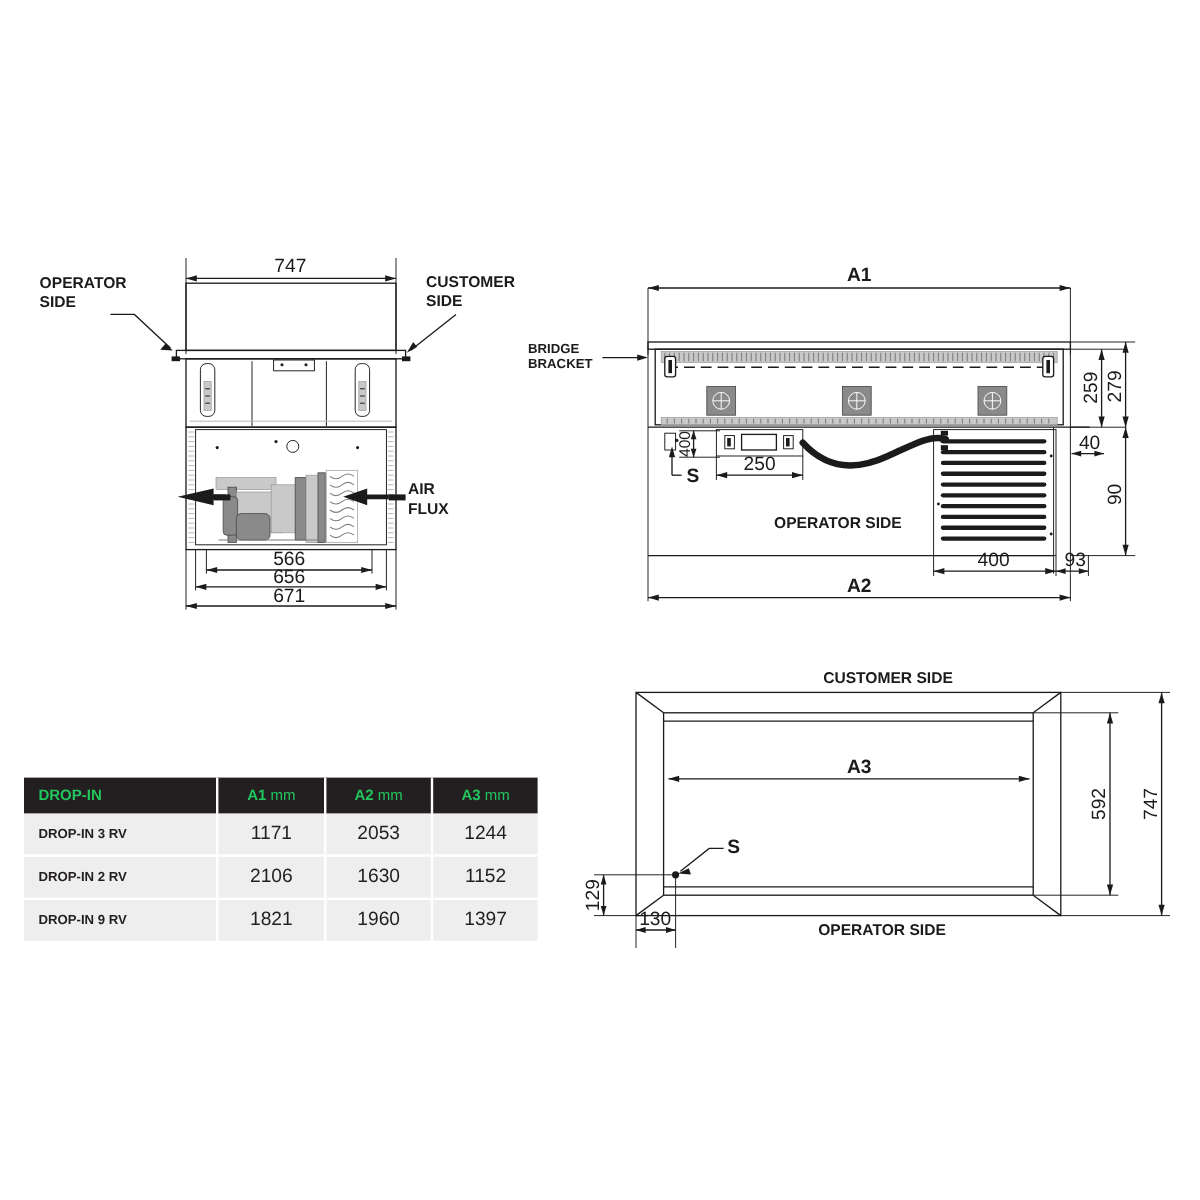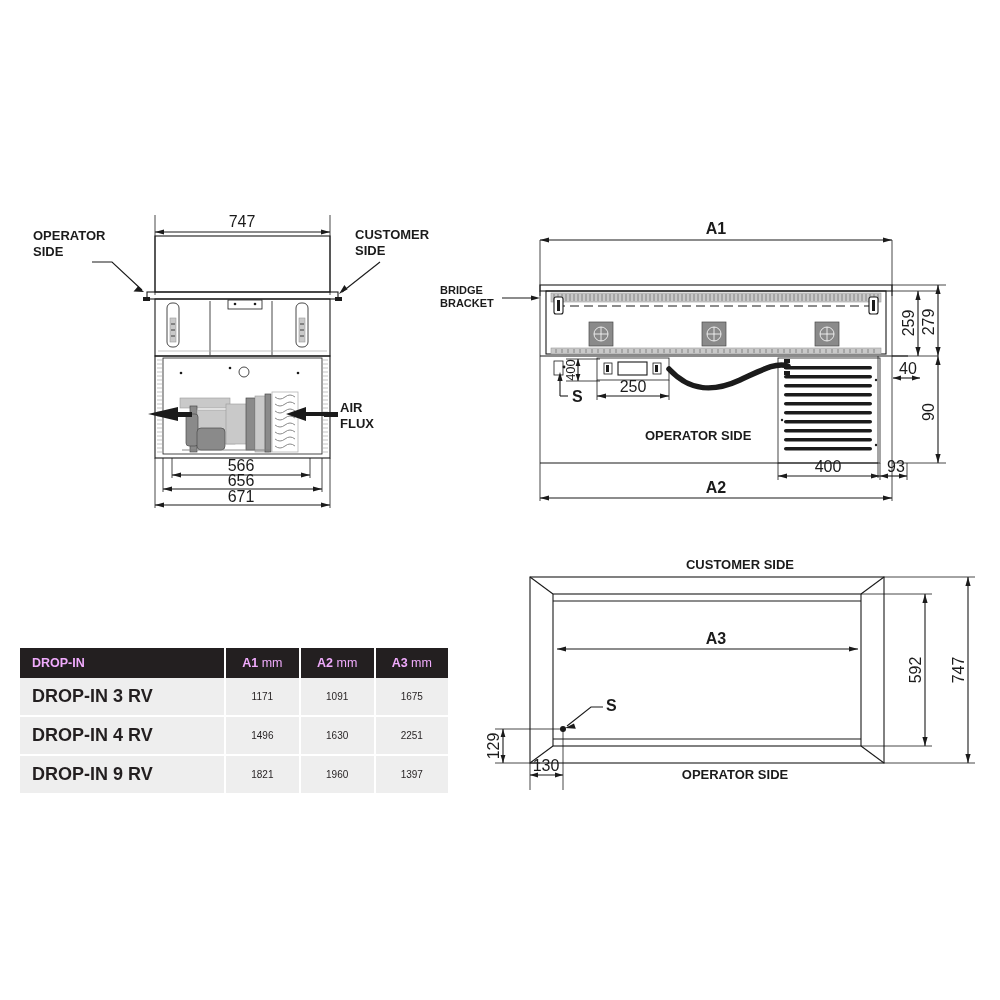--- a/index.html
+++ b/index.html
@@ -27,35 +27,35 @@
   .fillwht{fill:#ffffff;stroke:#1b1b1b;stroke-width:1.1;}
 
   
   #spec-table{
     position:absolute;left:20px;top:648px;width:428px;
     border-collapse:collapse;
     font-family:"Liberation Sans", sans-serif;
     font-size:12.5px;
   }
   #spec-table th{
-    background:#231f20;color:#f0abfc;
+    background:#231f20;color:#22c55e;
     text-align:center;padding:8px 4px;font-weight:bold;
     border-right:2px solid #ffffff;white-space:nowrap;
   }
   #spec-table th:last-child{border-right:none;}
   #spec-table th.first{text-align:left;padding-left:12px;}
   #spec-table th .unit{font-weight:normal;}
   #spec-table td{
     background:#eeeeee;color:#231f20;
     text-align:center;padding:8px 4px;
     border-right:2px solid #ffffff;border-bottom:2px solid #ffffff;
-    font-size:10px;
+    font-size:16px;
   }
   #spec-table td:last-child{border-right:none;}
-  #spec-table td.first{text-align:left;padding-left:12px;font-weight:bold;font-size:18px;}
+  #spec-table td.first{text-align:left;padding-left:12px;font-weight:bold;font-size:11px;}
   #spec-table tr:last-child td{border-bottom:none;}
 </style>
 </head>
 <body>
 
 <div id="sheet">
 <svg width="1000" height="1000" viewBox="0 0 1000 1000" xmlns="http://www.w3.org/2000/svg">
 
   <g>
 
@@ -439,28 +439,28 @@
       <th class="first"><span>DROP-IN</span><span class="unit"></span></th>
       <th><span>A1</span><span class="unit"> mm</span></th>
       <th><span>A2</span><span class="unit"> mm</span></th>
       <th><span>A3</span><span class="unit"> mm</span></th>
     </tr>
   </thead>
   <tbody>
     <tr>
       <td class="first">DROP-IN 3 RV</td>
       <td>1171</td>
-      <td>1091</td>
-      <td>1675</td>
+      <td>2053</td>
+      <td>1244</td>
     </tr>
     <tr>
-      <td class="first">DROP-IN 4 RV</td>
-      <td>1496</td>
+      <td class="first">DROP-IN 2 RV</td>
+      <td>2106</td>
       <td>1630</td>
-      <td>2251</td>
+      <td>1152</td>
     </tr>
     <tr>
       <td class="first">DROP-IN 9 RV</td>
       <td>1821</td>
       <td>1960</td>
       <td>1397</td>
     </tr>
   </tbody>
 </table>
 

